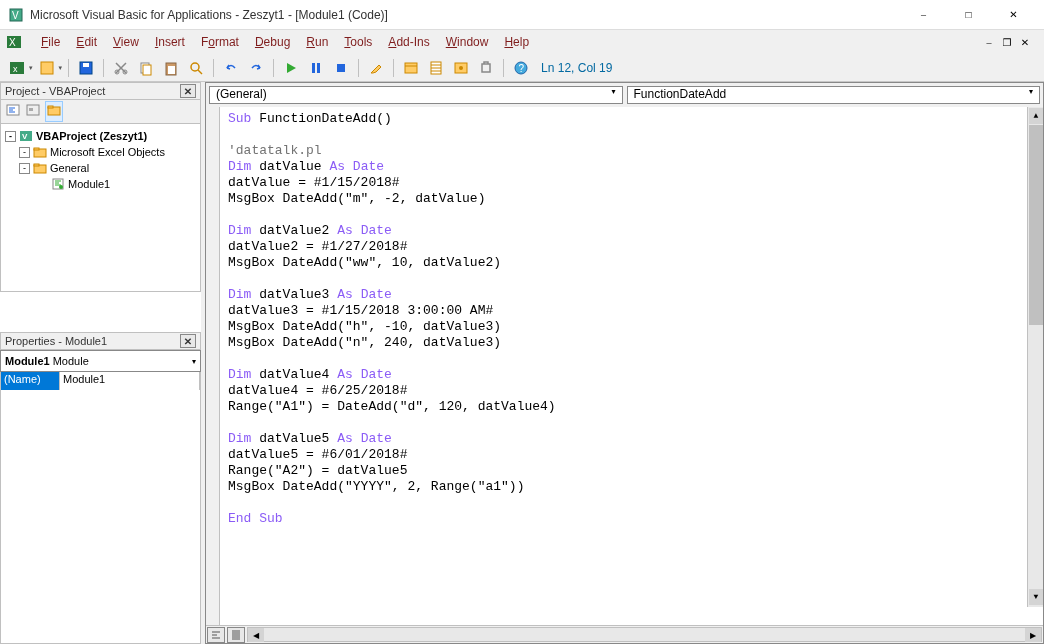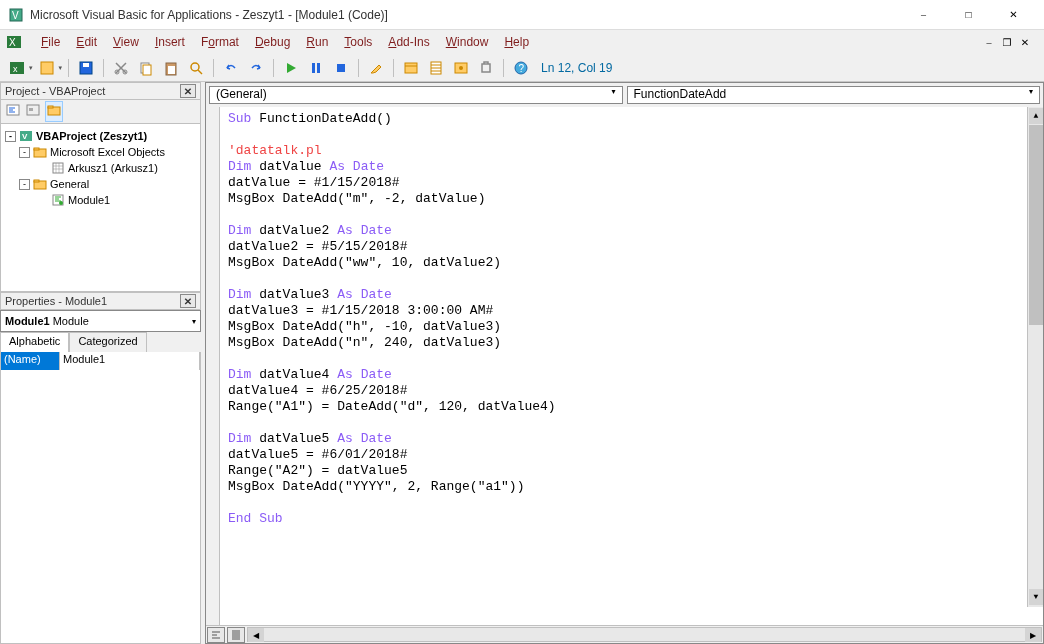--- a/index.html
+++ b/index.html
@@ -25,40 +25,40 @@
 .panelheader { height: 18px; background: #f0f0f0; border: 1px solid #c0c0c0; display: flex; align-items: center; padding: 0 4px; font-size: 11px; color: #333; }
 .panelheader .closeX { margin-left: auto; width: 16px; height: 14px; border: 1px solid #888; display: flex; align-items: center; justify-content: center; font-size: 10px; background: #e8e8e8; font-weight: bold; }
 .proj-toolbar { height: 24px; background: #f0f0f0; border: 1px solid #c0c0c0; border-top: none; display: flex; align-items: center; padding: 0 4px; gap: 4px; }
 .proj-tree { flex: 0 0 168px; border: 1px solid #c0c0c0; border-top: none; background: #fff; overflow: auto; padding: 4px 0; font-size: 11px; }
 .treeitem { padding: 1px 4px; display: flex; align-items: center; white-space: nowrap; }
 .treeitem .exp { width: 11px; height: 11px; border: 1px solid #888; margin-right: 3px; font-size: 9px; line-height: 9px; text-align: center; background: #fff; }
 .treeitem .ticon { width: 14px; height: 14px; margin-right: 3px; display: inline-flex; align-items: center; justify-content: center; }
 .treeitem.bold { font-weight: bold; }
 .ind1 { padding-left: 18px; }
 .ind3 { padding-left: 50px; }
-.prop-panel { display: flex; flex-direction: column; flex: 1; }
+.prop-panel { display: flex; flex-direction: column; flex: 1; margin-top: 40px; }
 .prop-select { height: 22px; border: 1px solid #888; margin: 0; display: flex; align-items: center; padding: 0 4px; font-size: 11px; background: #fff; }
 .prop-select .dd { margin-left: auto; font-size: 8px; }
 .prop-tabs { height: 20px; display: flex; background: #f0f0f0; font-size: 11px; }
 .prop-tab { padding: 2px 8px; border: 1px solid #c0c0c0; background: #fff; border-bottom: none; }
 .prop-tab.inactive { background: #f0f0f0; border-top: 1px solid #c0c0c0; }
 .prop-grid { flex: 1; border: 1px solid #c0c0c0; border-top: none; background: #fff; font-size: 11px; }
 .prop-row { display: flex; height: 18px; }
 .prop-cell-name { width: 59px; background: #0078d7; color: #fff; padding: 1px 3px; border-right: 1px solid #c0c0c0; }
 .prop-cell-val { flex: 1; padding: 1px 3px; border-right: 1px solid #c0c0c0; }
 .splitter { width: 4px; background: #f0f0f0; cursor: col-resize; }
 .rightcol { flex: 1; display: flex; flex-direction: column; background: #fff; border: 1px solid #888; }
 .code-dropdowns { height: 24px; display: flex; gap: 4px; padding: 3px; background: #f0f0f0; }
 .code-dd { flex: 1; border: 1px solid #888; background: #fff; display: flex; align-items: flex-start; padding: 0 6px; font-size: 12px; }
 .code-dd .dd { margin-left: auto; font-size: 8px; }
 .code-area { flex: 1; position: relative; background: #fff; font-family: Consolas, "Courier New", monospace; font-size: 13px; line-height: 16px; overflow: hidden; }
 .code-margin { position: absolute; left: 0; top: 0; width: 14px; height: 100%; background: #f0f0f0; border-right: 1px solid #c0c0c0; }
 .code-text { position: absolute; left: 22px; top: 4px; white-space: pre; color: #000; }
 .kw { color: #8b5cf6; }
-.cm { color: #ef4444; }
+.cm { color: #737373; }
 .code-bottom { height: 18px; display: flex; background: #f0f0f0; border-top: 1px solid #c0c0c0; }
 .cb-btn { width: 18px; height: 16px; border: 1px solid #888; margin: 1px; display: flex; align-items: center; justify-content: center; font-size: 10px; background: #e8e8e8; }
 .cb-scroll { flex: 1; background: #e8e8e8; border: 1px solid #c0c0c0; margin: 1px; position: relative; }
 .cb-arrow { width: 16px; height: 14px; position: absolute; display: flex; align-items: center; justify-content: center; font-size: 8px; background: #d4d4d4; }
 .vscroll { position: absolute; right: 0; top: 0; width: 16px; height: calc(100% - 18px); background: #e8e8e8; border-left: 1px solid #c0c0c0; }
 .vscroll .arrow { width: 14px; height: 16px; margin: 1px; display: flex; align-items: center; justify-content: center; font-size: 8px; background: #d4d4d4; }
 .vscroll .thumb { position: absolute; left: 1px; top: 18px; width: 14px; height: 200px; background: #c0c0c0; }
 .vscroll .arrow.down { position: absolute; bottom: 1px; }
 </style>
 </head>
@@ -253,29 +253,20 @@
       <div class="treeitem ind1">
         <span class="exp">-</span>
         <span class="ticon">
             <svg width="14" height="14">
               <rect x="1" y="4" width="12" height="8" fill="#fc6" stroke="#c80"></rect>
               <rect x="1" y="3" width="5" height="2" fill="#fc6" stroke="#c80"></rect>
             </svg>
           </span>
         <span>Microsoft Excel Objects</span>
       </div>
-      <div class="treeitem ind3">
-        <span class="ticon">
-            <svg width="14" height="14">
-              <rect x="2" y="2" width="10" height="10" fill="#fff" stroke="#888"></rect>
-              <path d="M2,5 L12,5 M2,8 L12,8 M5,2 L5,12 M8,2 L8,12" stroke="#888" stroke-width="0.5"></path>
-            </svg>
-          </span>
-        <span>Arkusz1 (Arkusz1)</span>
-      </div>
       <div class="treeitem ind1">
         <span class="exp">-</span>
         <span class="ticon">
             <svg width="14" height="14">
               <rect x="1" y="4" width="12" height="8" fill="#fc6" stroke="#c80"></rect>
               <rect x="1" y="3" width="5" height="2" fill="#fc6" stroke="#c80"></rect>
             </svg>
           </span>
         <span>General</span>
       </div>
@@ -293,24 +284,20 @@
 
     <div class="prop-panel">
       <div class="panelheader">
         <span>Properties - Module1</span>
         <span class="closeX">✕</span>
       </div>
       <div class="prop-select">
         <b>Module1</b>&nbsp;<span>Module</span>
         <span class="dd">▾</span>
       </div>
-      <div class="prop-tabs">
-        <div class="prop-tab">Alphabetic</div>
-        <div class="prop-tab inactive">Categorized</div>
-      </div>
       <div class="prop-grid">
         <div class="prop-row">
           <div class="prop-cell-name">(Name)</div>
           <div class="prop-cell-val">Module1</div>
         </div>
       </div>
     </div>
   </div>
 
   <div class="splitter"></div>
@@ -329,21 +316,21 @@
     <div class="code-area">
       <div class="code-margin"></div>
       <div class="code-text"><span class="kw">Sub</span><span> FunctionDateAdd()</span>
 
 <span class="cm">'datatalk.pl</span>
 <span class="kw">Dim</span><span> datValue </span><span class="kw">As Date</span>
 <span>datValue = #1/15/2018#</span>
 <span>MsgBox DateAdd("m", -2, datValue)</span>
 
 <span class="kw">Dim</span><span> datValue2 </span><span class="kw">As Date</span>
-<span>datValue2 = #5/15/2018#</span>
+<span>datValue2 = #1/27/2018#</span>
 <span>MsgBox DateAdd("ww", 10, datValue2)</span>
 
 <span class="kw">Dim</span><span> datValue3 </span><span class="kw">As Date</span>
 <span>datValue3 = #1/15/2018 3:00:00 AM#</span>
 <span>MsgBox DateAdd("h", -10, datValue3)</span>
 <span>MsgBox DateAdd("n", 240, datValue3)</span>
 
 <span class="kw">Dim</span><span> datValue4 </span><span class="kw">As Date</span>
 <span>datValue4 = #6/25/2018#</span>
 <span>Range("A1") = DateAdd("d", 120, datValue4)</span>

